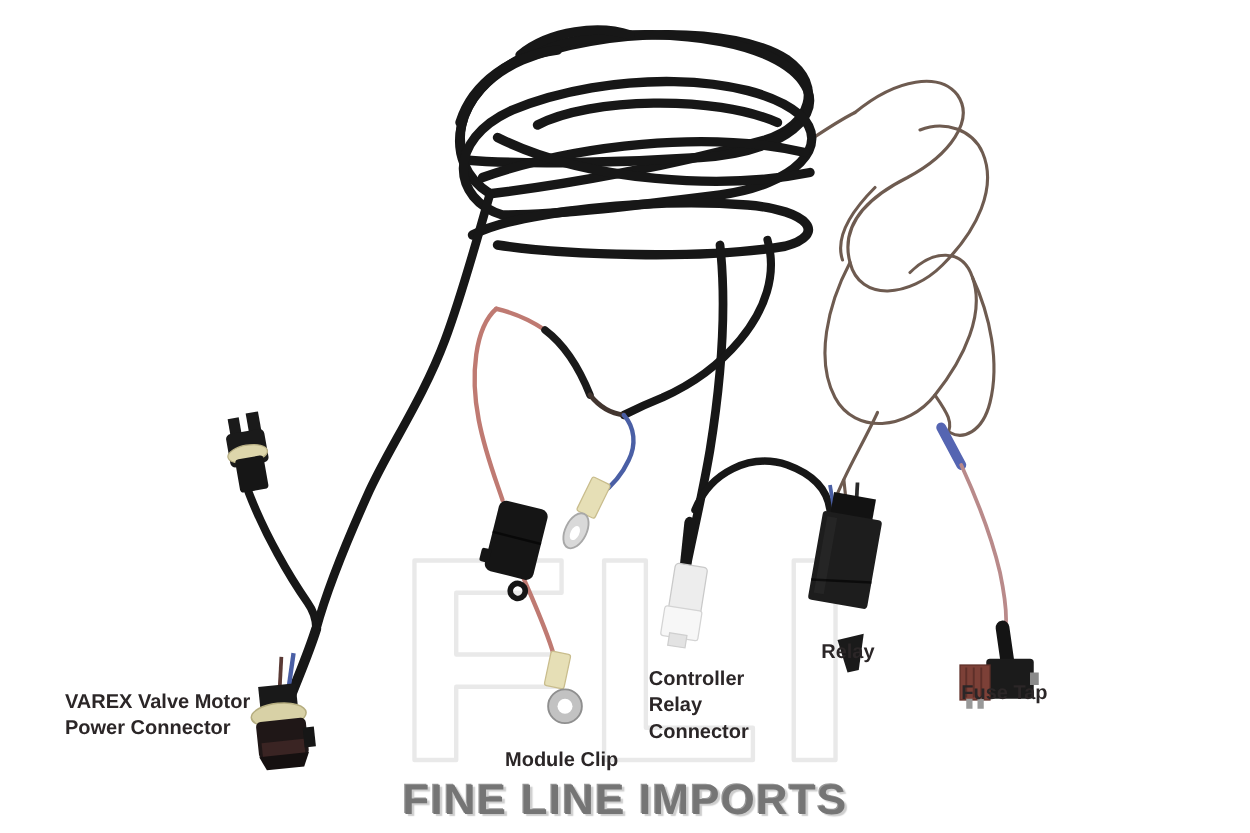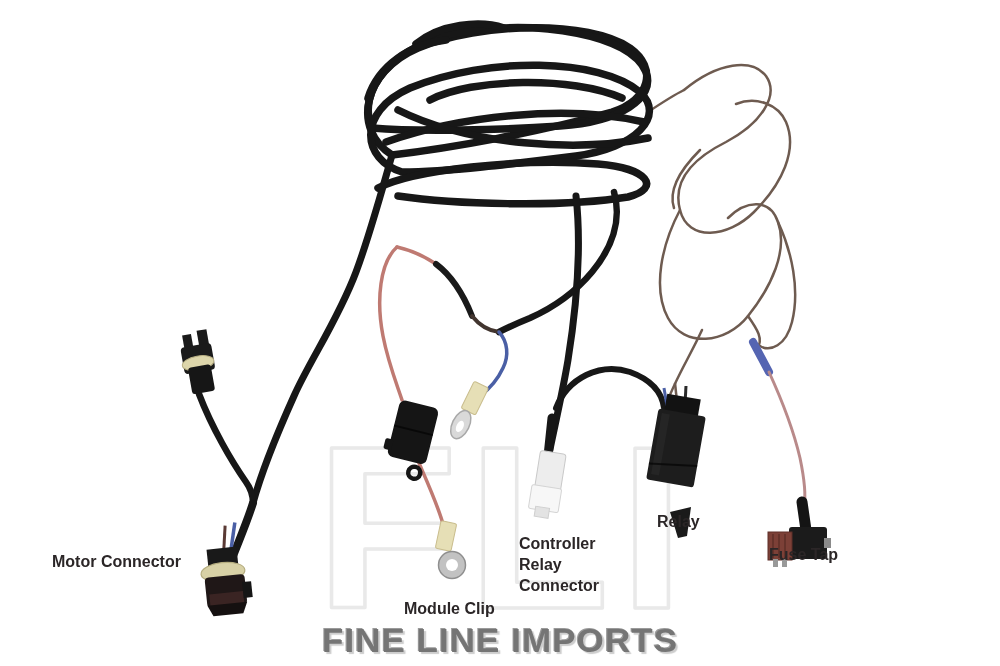--- a/index.html
+++ b/index.html
@@ -144,21 +144,22 @@
       <rect x="789" y="527" width="38" height="32" rx="3" fill="#1b1b1b"></rect>
       <rect x="824" y="538" width="7" height="10" fill="#8a8a8a"></rect>
       <rect x="768" y="532" width="24" height="28" fill="#7c4037" stroke="#5e2f29" stroke-width="1"></rect>
       <path d="M 773,534 L 773,558 M 779,534 L 779,558 M 785,534 L 785,558" stroke="#5e2f29" stroke-width="1.5"></path>
       <rect x="773" y="559" width="5" height="8" fill="#999999"></rect>
       <rect x="782" y="559" width="5" height="8" fill="#999999"></rect>
     </g>
   </svg>
 
   <div class="label" style="left:52px;top:551px;">
-    <span class="ln">Motor Connector</span>
+    <span class="ln">VAREX Valve Motor</span>
+    <span class="ln">Power Connector</span>
   </div>
 
   <div class="label" style="left:404px;top:598px;">Module Clip</div>
 
   <div class="label" style="left:519px;top:533px;">
     <span class="ln">Controller</span>
     <span class="ln">Relay</span>
     <span class="ln">Connector</span>
   </div>
 

